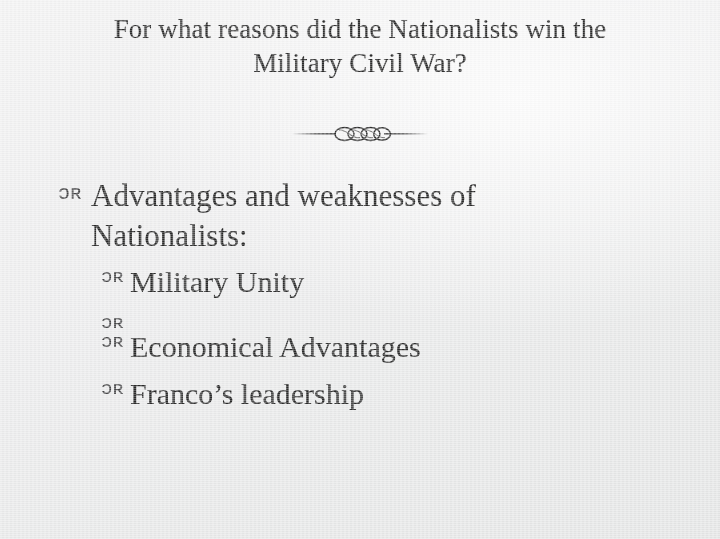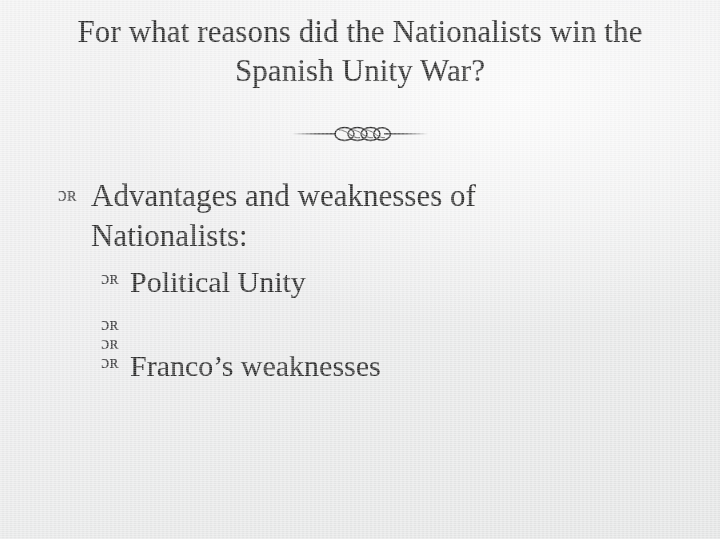--- a/index.html
+++ b/index.html
@@ -34,21 +34,21 @@
   }
 
   
   .title-block {
     position: absolute;
     top: 12px;
     left: 0;
     width: 720px;
     text-align: center;
     line-height: 1.26;
-    font-size: 31px;
+    font-size: 27px;
     color: #2b2b2b;
     letter-spacing: .1px;
     text-shadow: 0 0 .7px rgba(60,60,60,.35);
   }
   .title-line { display: block; }
 
   
   .divider {
     position: absolute;
     top: 121px;
@@ -71,21 +71,21 @@
 
   .bullet-row {
     display: flex;
     align-items: flex-start;
     color: #2a2a2a;
     text-shadow: 0 0 .6px rgba(70,70,70,.30);
   }
 
   .bullet-glyph {
     flex: 0 0 auto;
-    font-family: Liberation Serif, serif;
+    font-family: Liberation Mono, monospace;
     color: #444446;
     line-height: 1;
     transform: translateY(.16em);
   }
 
   .bullet-text {
     flex: 1 1 auto;
     white-space: pre-wrap;
   }
 
@@ -115,21 +115,21 @@
     transform: translateY(.48em);
   }
 </style>
 </head>
 <body>
 
 <div id="slide">
 
   <div class="title-block">
     <span class="title-line">For what reasons did the Nationalists win the</span>
-    <span class="title-line">Spanish Unity War?</span>
+    <span class="title-line">Military Civil War?</span>
   </div>
 
   <div class="divider">
     <span>
       <svg width="136" height="22" viewBox="0 0 136 22" aria-hidden="true">
         <defs>
           <linearGradient id="lineFadeL" x1="0" y1="0" x2="1" y2="0">
             <stop offset="0" stop-color="#3a3a3a" stop-opacity="0"></stop>
             <stop offset="0.55" stop-color="#3a3a3a" stop-opacity="0.85"></stop>
             <stop offset="1" stop-color="#2e2e2e" stop-opacity="1"></stop>
@@ -162,30 +162,31 @@
 
   <div class="body-list">
 
     <div class="bullet-row level-1">
       <span class="bullet-glyph">ɔʀ</span>
       <span class="bullet-text">Advantages and weaknesses of Nationalists:</span>
     </div>
 
     <div class="bullet-row level-2">
       <span class="bullet-glyph">ɔʀ</span>
-      <span class="bullet-text">Political Unity</span>
+      <span class="bullet-text">Military Unity</span>
     </div>
 
     <div class="bullet-row level-2">
       <span class="bullet-glyph">ɔʀ</span>
     </div>
 
     <div class="bullet-row level-2">
       <span class="bullet-glyph">ɔʀ</span>
+      <span class="bullet-text">Economical Advantages</span>
     </div>
 
     <div class="bullet-row level-2">
       <span class="bullet-glyph">ɔʀ</span>
-      <span class="bullet-text">Franco’s weaknesses</span>
+      <span class="bullet-text">Franco’s leadership</span>
     </div>
 
   </div>
 </div>
 
 </body></html>

